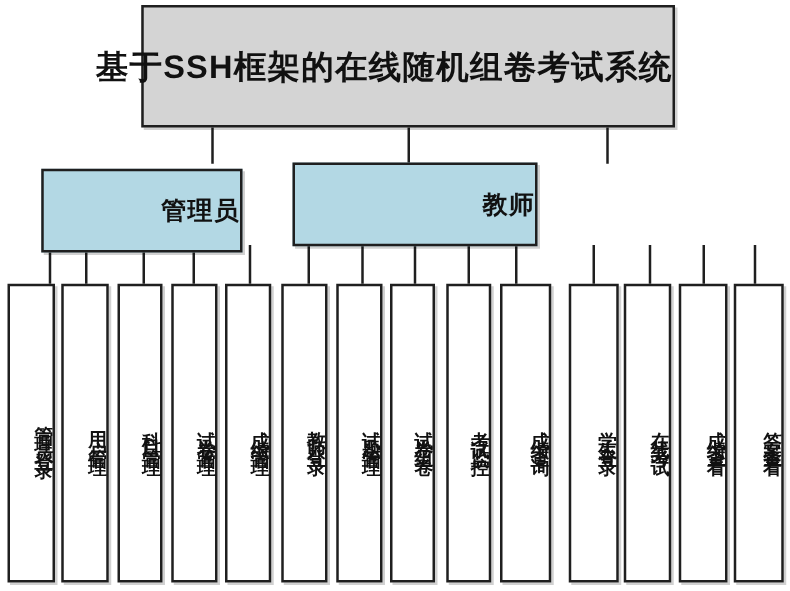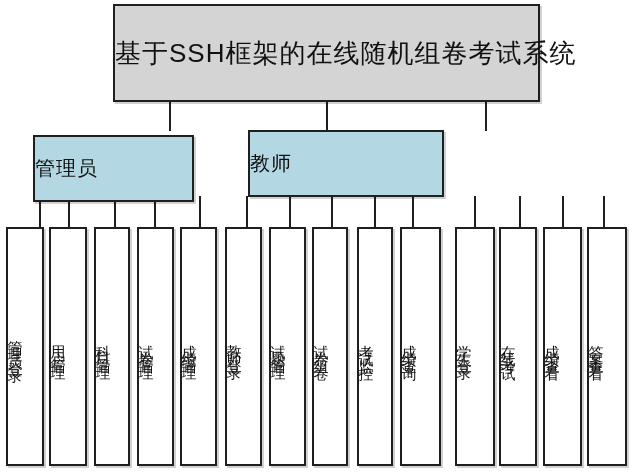--- a/index.html
+++ b/index.html
@@ -24,22 +24,23 @@
     left: 0; top: 0;
     width: 632px; height: 473px;
     pointer-events: none;
   }
   .node {
     position: absolute;
     box-sizing: border-box;
     border: 2px solid var(--border);
     display: flex;
     align-items: center;
-    justify-content: flex-start;
+    justify-content: flex-end;
     box-shadow: 2px 2px 0 rgba(0,0,0,0.18);
+    font-weight: bold;
   }
   .root {
     background: var(--root-fill);
     font-size: 26px;
     letter-spacing: 1px;
     white-space: nowrap;
   }
   .branch {
     background: var(--branch-fill);
     font-size: 20px;
@@ -88,21 +89,21 @@
     <line x1="604" y1="196" x2="604" y2="228" stroke="#1f1f1f" stroke-width="2"></line>
   </svg>
 
   <div class="node root" style="left:113px; top:4px; width:427px; height:98px;">
     <span>基于SSH框架的在线随机组卷考试系统</span>
   </div>
 
   <div class="node branch" style="left:33px; top:135px; width:161px; height:67px;">
     <span>管理员</span>
   </div>
-  <div class="node branch" style="left:248px; top:130px; width:196px; height:67px;">
+  <div class="node branch" style="left:234px; top:130px; width:196px; height:67px;">
     <span>教师</span>
   </div>
 
   <div class="node leaf" style="left:6px; width:38px;">
     <span class="vtext">管理员登录</span>
   </div>
   <div class="node leaf" style="left:49px; width:38px;">
     <span class="vtext">用户管理</span>
   </div>
   <div class="node leaf" style="left:94px; width:36px;">

